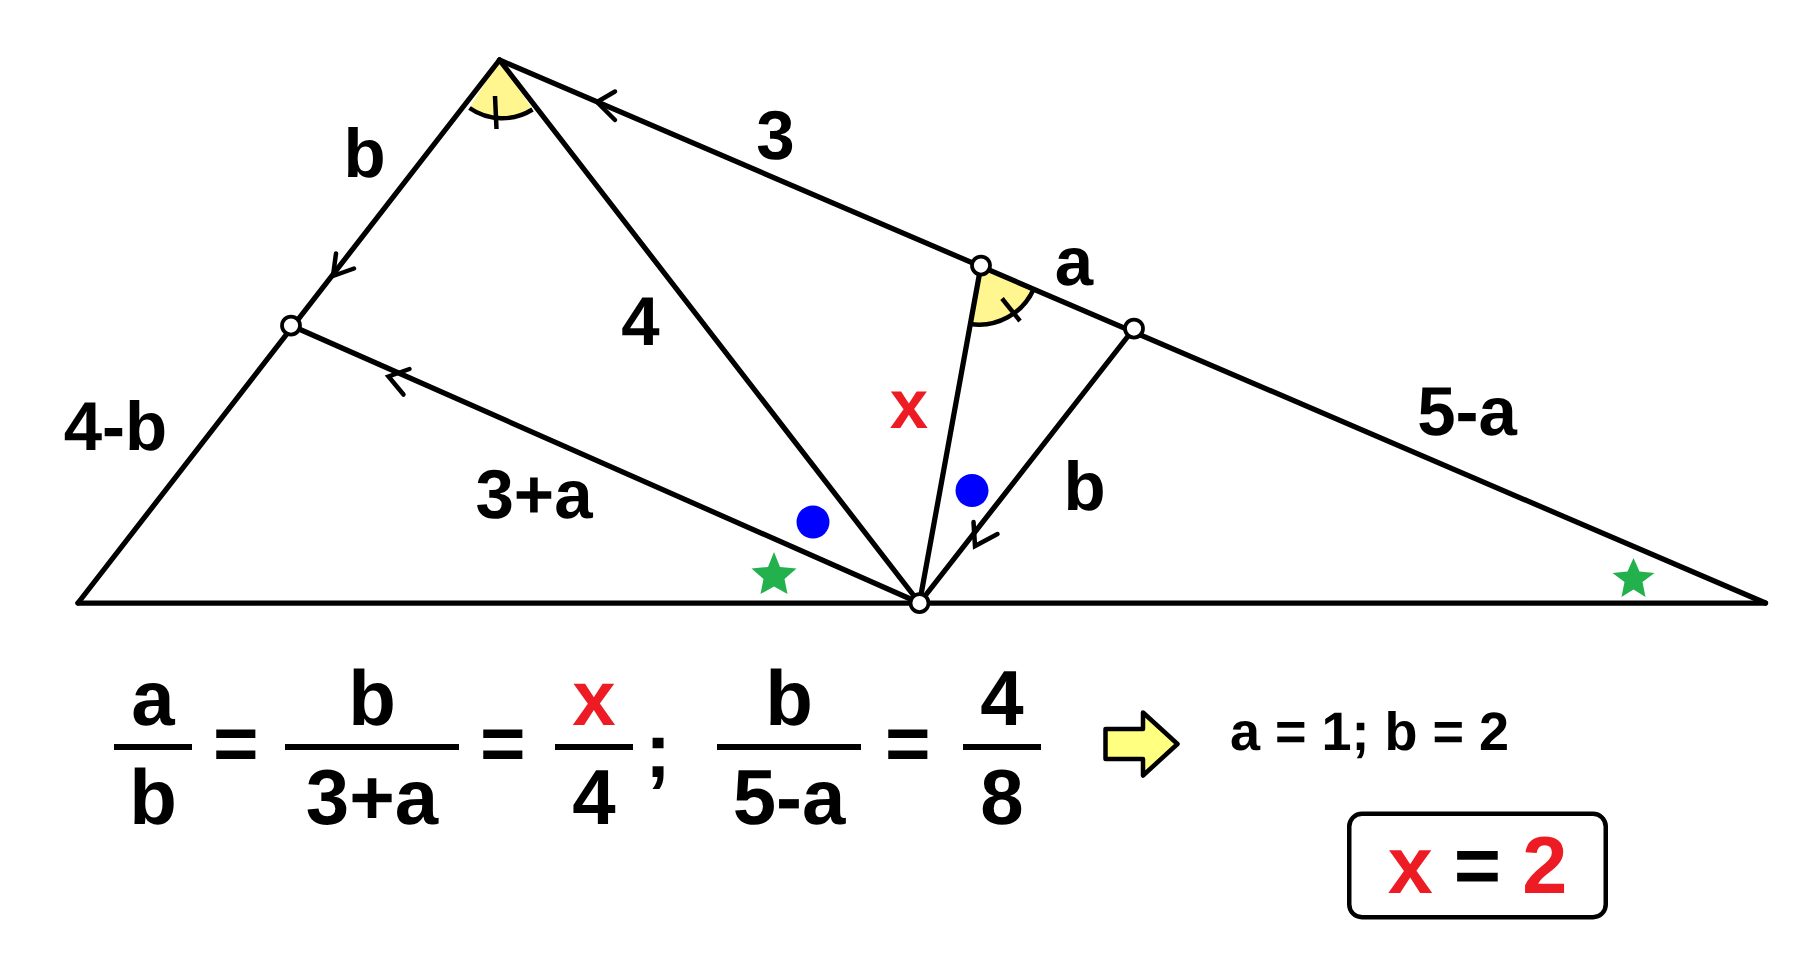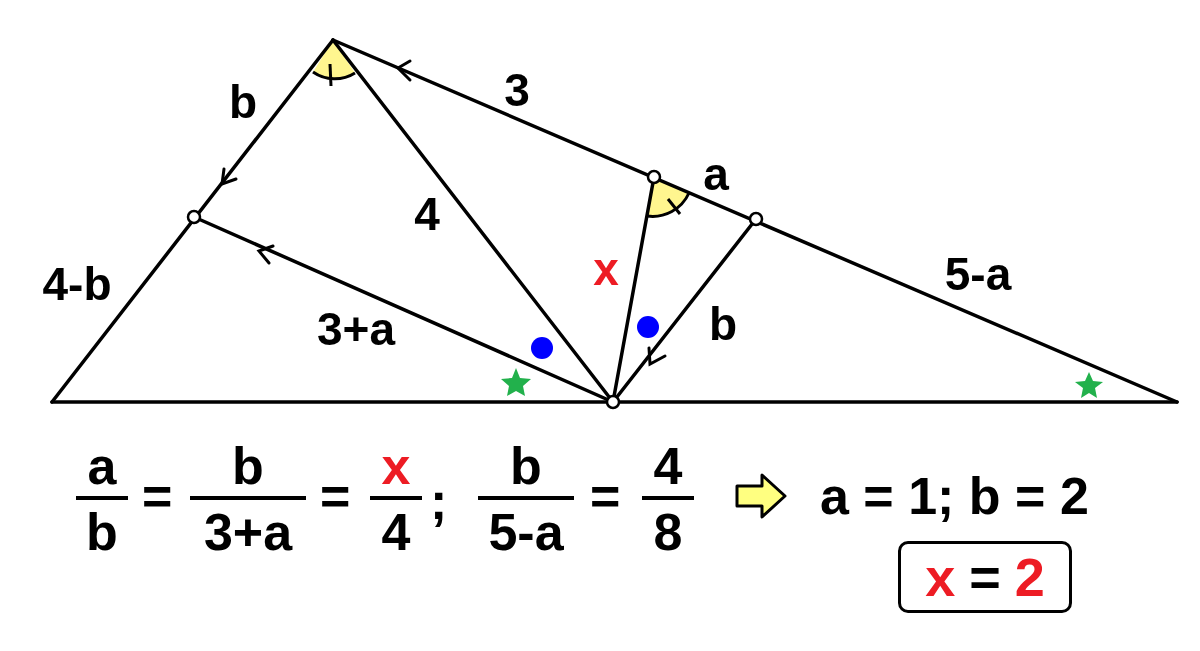--- a/index.html
+++ b/index.html
@@ -99,19 +99,19 @@
   <span class="bar"></span>
   <span class="den">5-a</span>
 </div>
 <div class="eq" style="left:590px; top:470px;">=</div>
 <div class="frac" style="left:642px; top:440px; width:52px;">
   <span class="num">4</span>
   <span class="bar"></span>
   <span class="den">8</span>
 </div>
 
-<div class="eq" style="left:820px; top:470px; font-size:52px;">a = 1; b = 2</div>
+<div class="eq" style="left:820px; top:470px; font-size:36px;">a = 1; b = 2</div>
 
 <div class="answer-box">
   <span class="txt-red">x</span>
   <span>=</span>
   <span class="txt-red">2</span>
 </div>
 
 </body></html>

